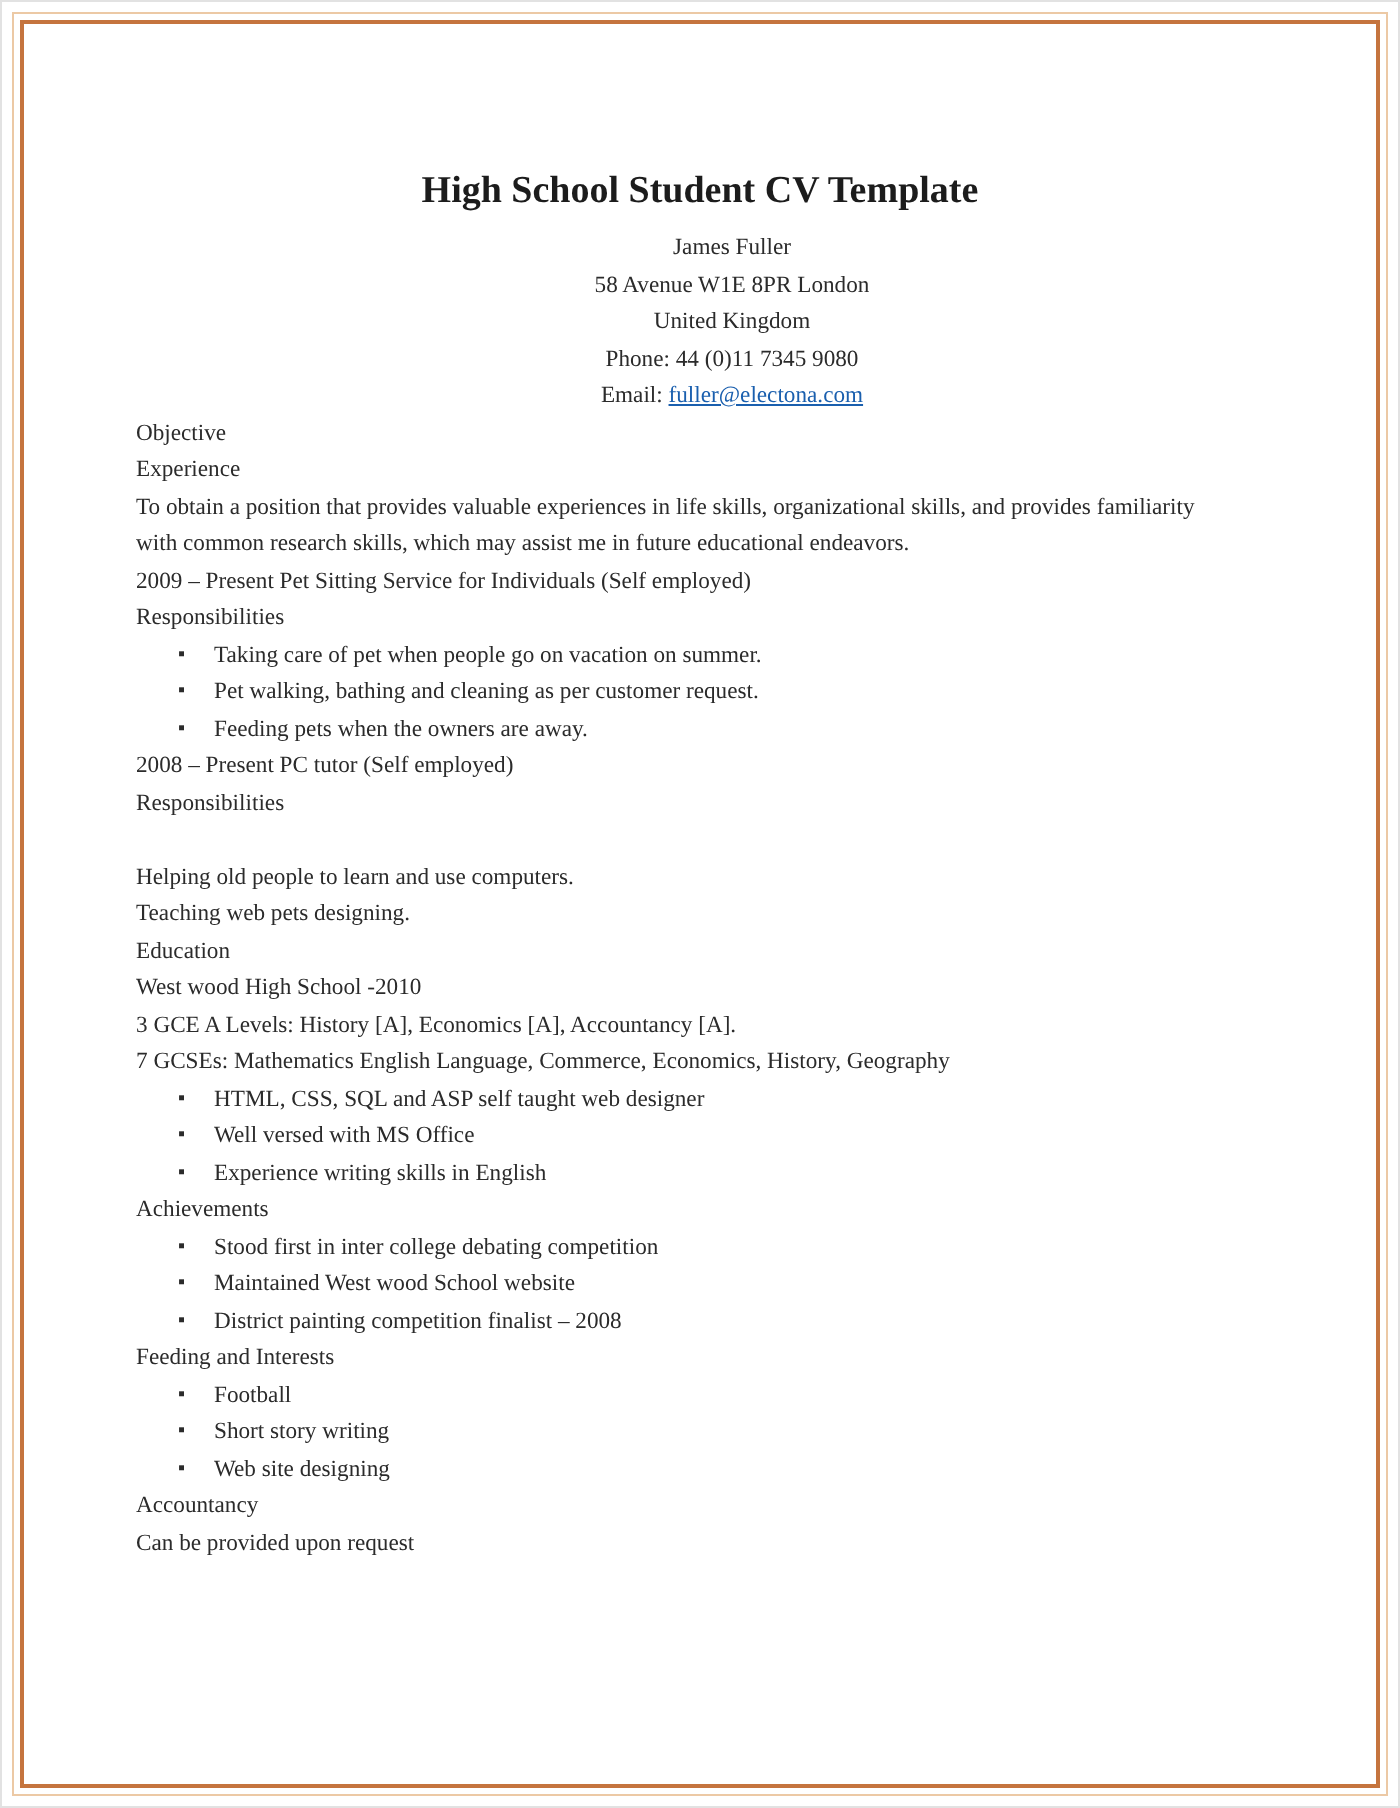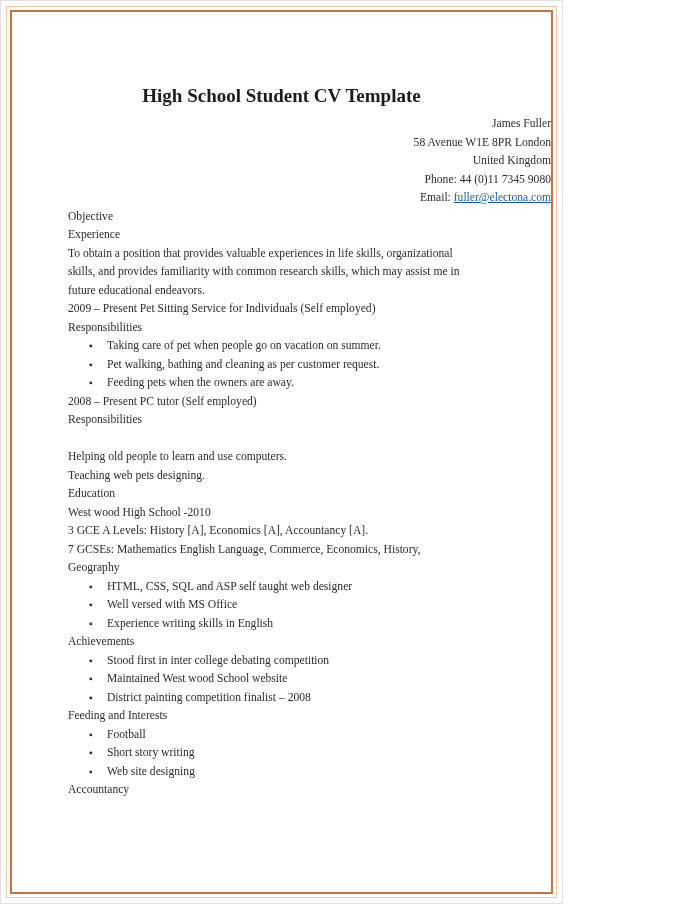--- a/index.html
+++ b/index.html
@@ -2,21 +2,21 @@
 <html><head>
 <meta charset="utf-8">
 <style>
   html, body {
     margin: 0;
     padding: 0;
     background: #ffffff;
   }
   .page {
     position: relative;
-    width: 563px;
+    width: 700px;
     height: 904px;
     box-sizing: border-box;
     background: #ffffff;
     border: 1px solid #e2e2e2;
     font-family: "Liberation Serif", "DejaVu Serif", serif;
     color: #2b2b2b;
     overflow: hidden;
   }
   .frame-light {
     position: absolute;
@@ -40,21 +40,21 @@
   .doc-title {
     margin: 0 0 7px 0;
     text-align: center;
     font-size: 19px;
     line-height: 24px;
     font-weight: bold;
     color: #1c1c1c;
     font-family: "Liberation Serif", "DejaVu Serif", serif;
   }
   .contact {
-    text-align: right;
+    text-align: center;
     padding-left: 32px;
   }
   .contact .line {
     display: block;
   }
   .email-link {
     color: #1a5fae;
     text-decoration: underline;
     cursor: pointer;
   }
@@ -128,16 +128,17 @@
         <div class="line bullet">Experience writing skills in English</div>
         <div class="line heading">Achievements</div>
         <div class="line bullet">Stood first in inter college debating competition</div>
         <div class="line bullet">Maintained West wood School website</div>
         <div class="line bullet">District painting competition finalist – 2008</div>
         <div class="line heading">Feeding and Interests</div>
         <div class="line bullet">Football</div>
         <div class="line bullet">Short story writing</div>
         <div class="line bullet">Web site designing</div>
         <div class="line heading">Accountancy</div>
+        <div class="line para">Can be provided upon request</div>
       </div>
 
   </div>
 </div>
 
 </body></html>

